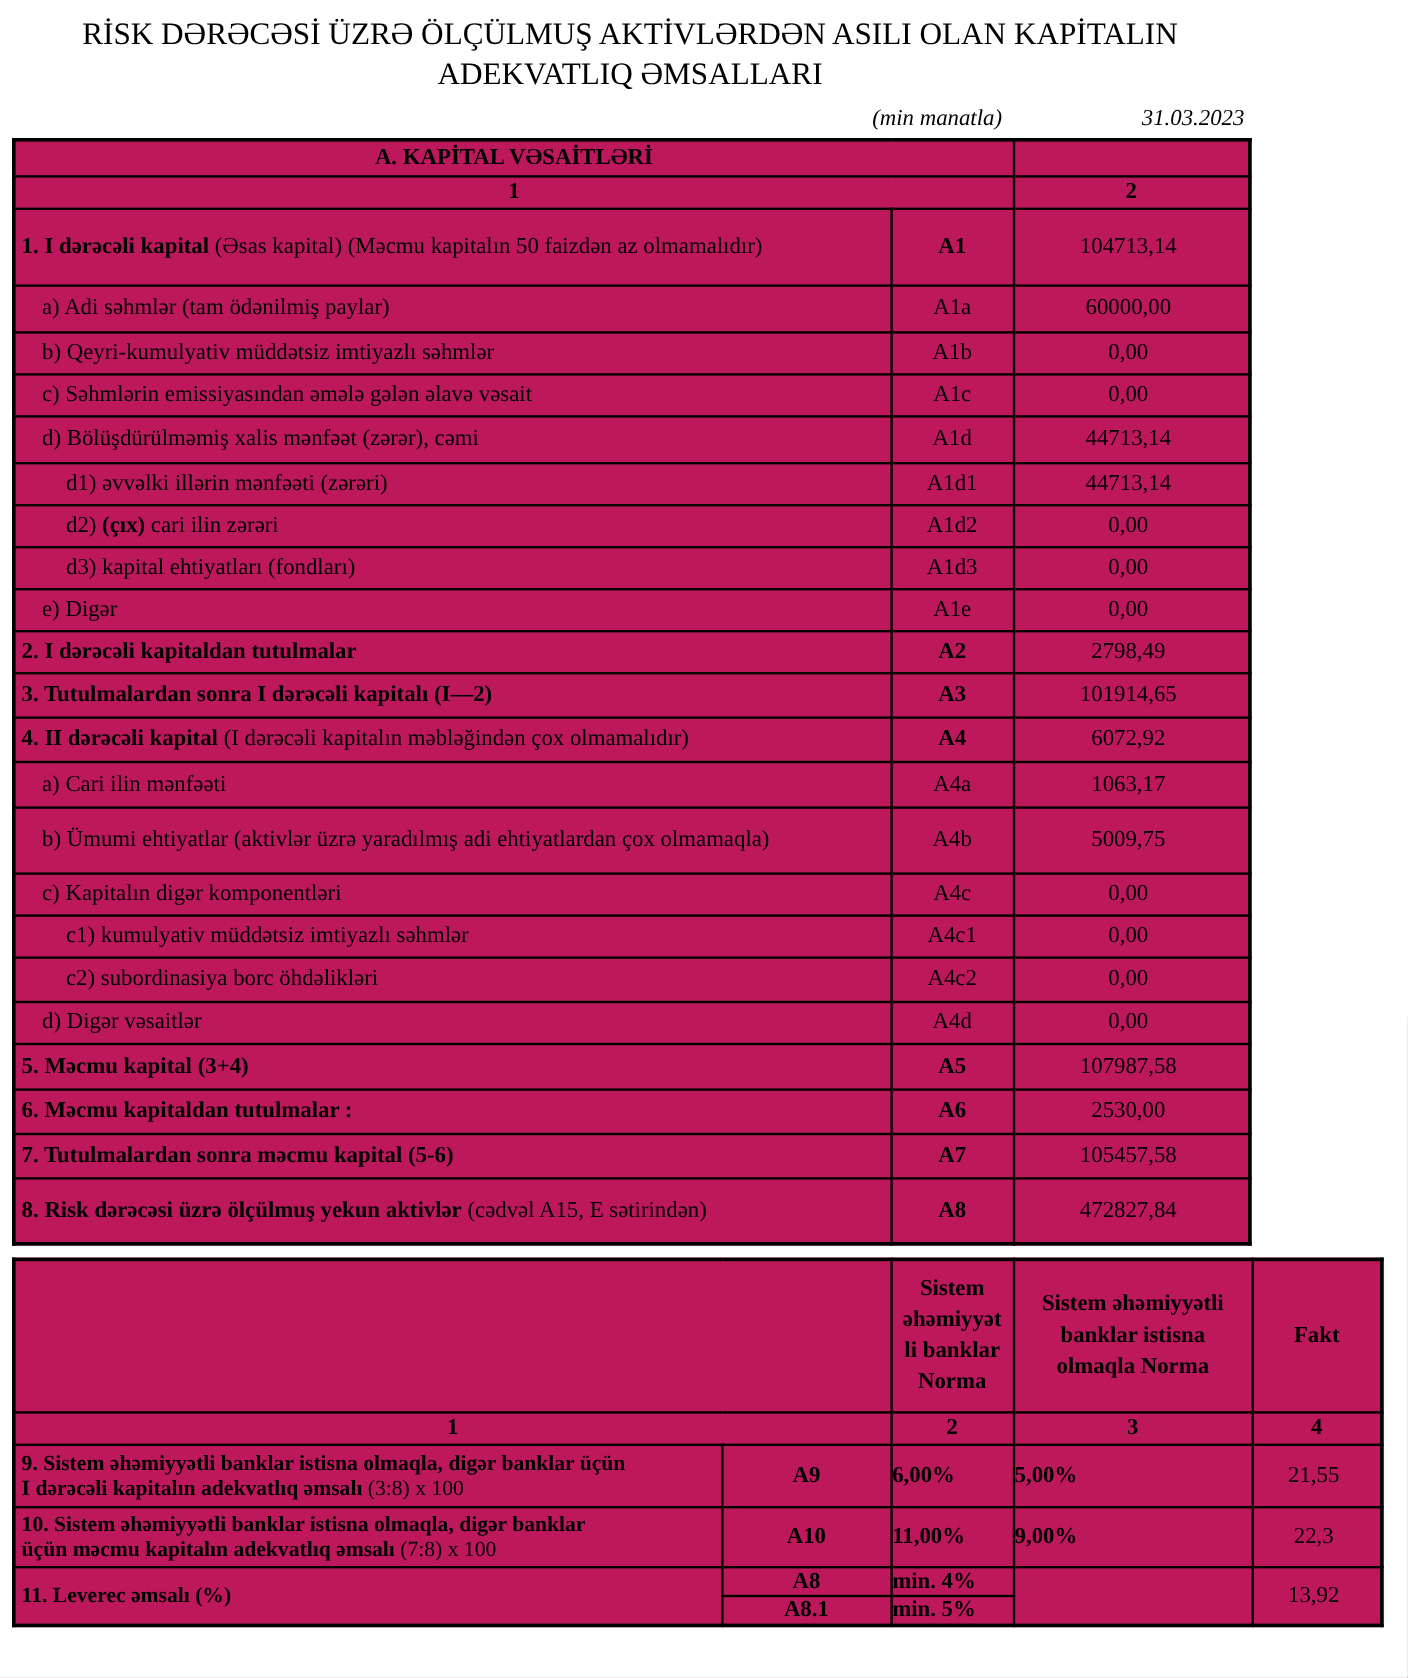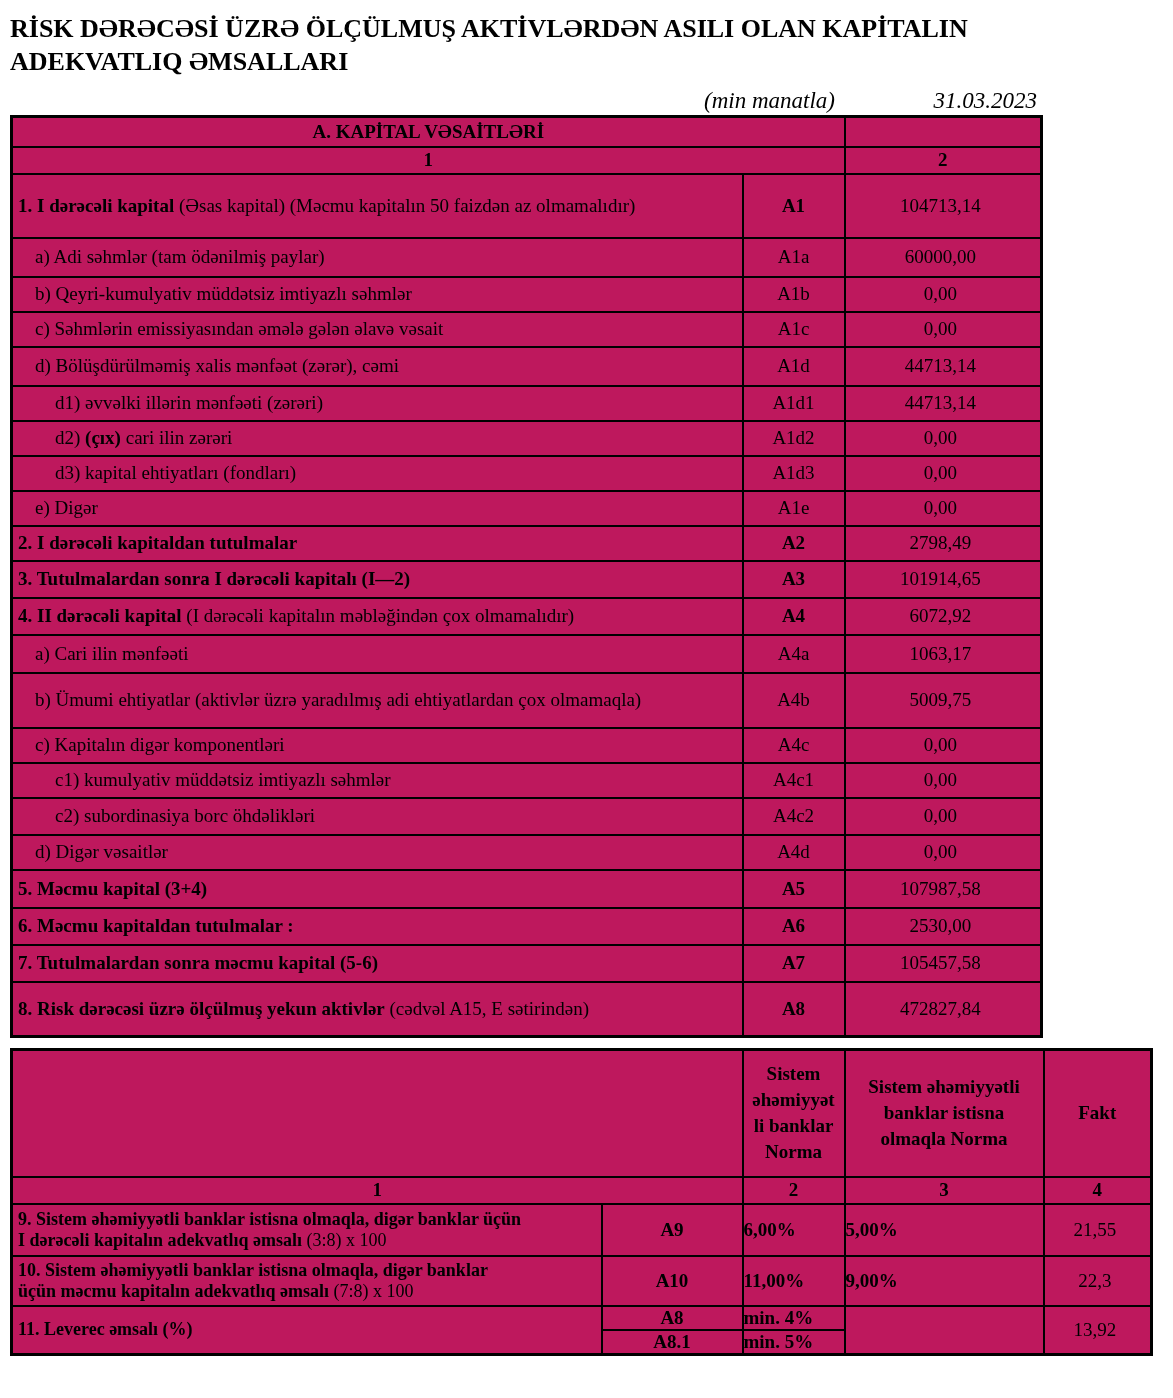--- a/index.html
+++ b/index.html
@@ -1,23 +1,23 @@
 <!DOCTYPE html>
 <html><head>
 <meta charset="utf-8">
 <style>
   html,body{margin:0;padding:0;background:#fff;}
   .page{position:relative;width:1173px;height:1398px;background:#fff;
         font-family:"Liberation Serif",serif;color:#000;overflow:hidden;}
 
-  .title{position:absolute;top:12px;left:10px;width:1030px;
-         font-weight:bold;font-size:26px;line-height:33px;}
+  .title{position:absolute;top:12px;left:10px;width:1030px;text-align:center;
+         font-weight:normal;font-size:26px;line-height:33px;}
 
   .meta{position:absolute;top:88px;left:10px;width:1030px;height:24px;
-        font-style:italic;font-size:23px;}
+        font-style:italic;font-size:19px;}
   .meta .unit{position:absolute;right:205px;}
   .meta .date{position:absolute;right:3px;}
 
   table{border-collapse:collapse;background:#be185d;table-layout:fixed;}
   td{border:2px solid #000;padding:0;font-size:19px;vertical-align:middle;
      overflow:hidden;}
   .t1{position:absolute;left:10px;top:115px;border:3px solid #000;}
   .t2{position:absolute;left:10px;top:1048px;border:3px solid #000;}
 
   .thead{font-weight:bold;text-align:center;}

